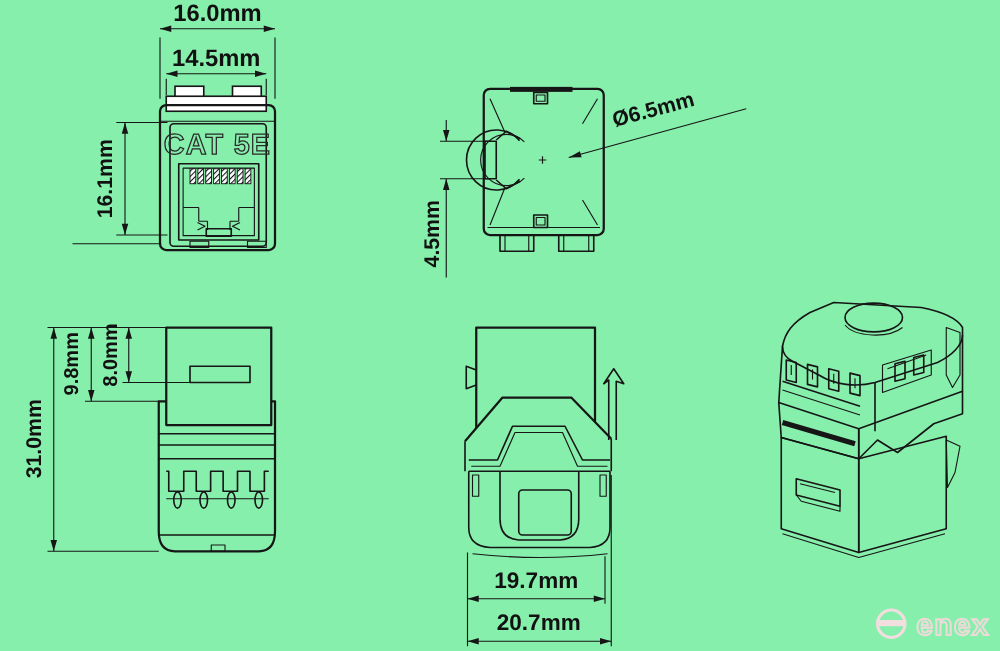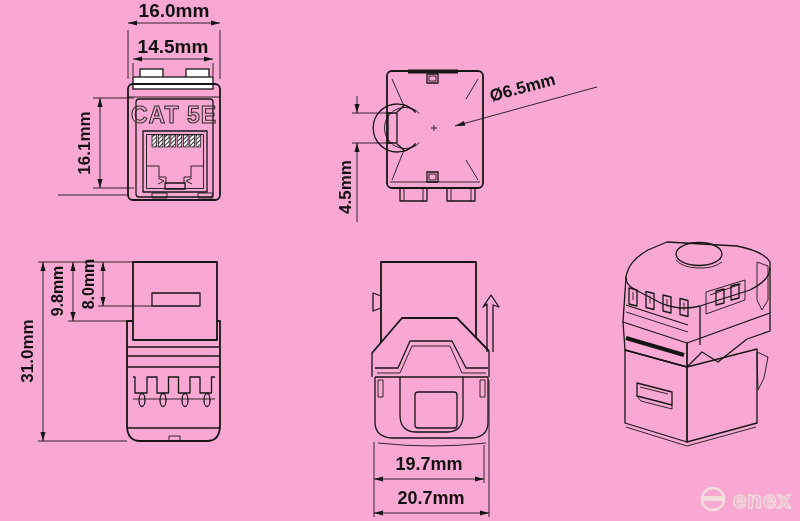--- a/index.html
+++ b/index.html
@@ -1,16 +1,16 @@
 <!DOCTYPE html>
 <html><head>
 <meta charset="utf-8">
 <style>
   html,body{margin:0;padding:0;background:#ffffff;}
-  .stage{position:relative;width:800px;height:521px;background:#f9a8d4;overflow:hidden;
+  .stage{position:relative;width:800px;height:521px;background:#86efac;overflow:hidden;
          font-family:"Liberation Sans", sans-serif;}
   svg{display:block}
   .o2{fill:none;stroke:#161616;stroke-width:1.8;stroke-linejoin:round}
   .o1{fill:none;stroke:#161616;stroke-width:1.3;stroke-linejoin:round}
   .t {fill:none;stroke:#161616;stroke-width:0.9;stroke-linejoin:round}
   .dim{fill:none;stroke:#161616;stroke-width:0.9}
   .arr{fill:#161616;stroke:none}
   .blk{fill:#161616;stroke:none}
   .wfill{fill:#ffffff;stroke:#161616;stroke-width:1.3}
   .dt {font:bold 17px "Liberation Sans",sans-serif;fill:#111}

